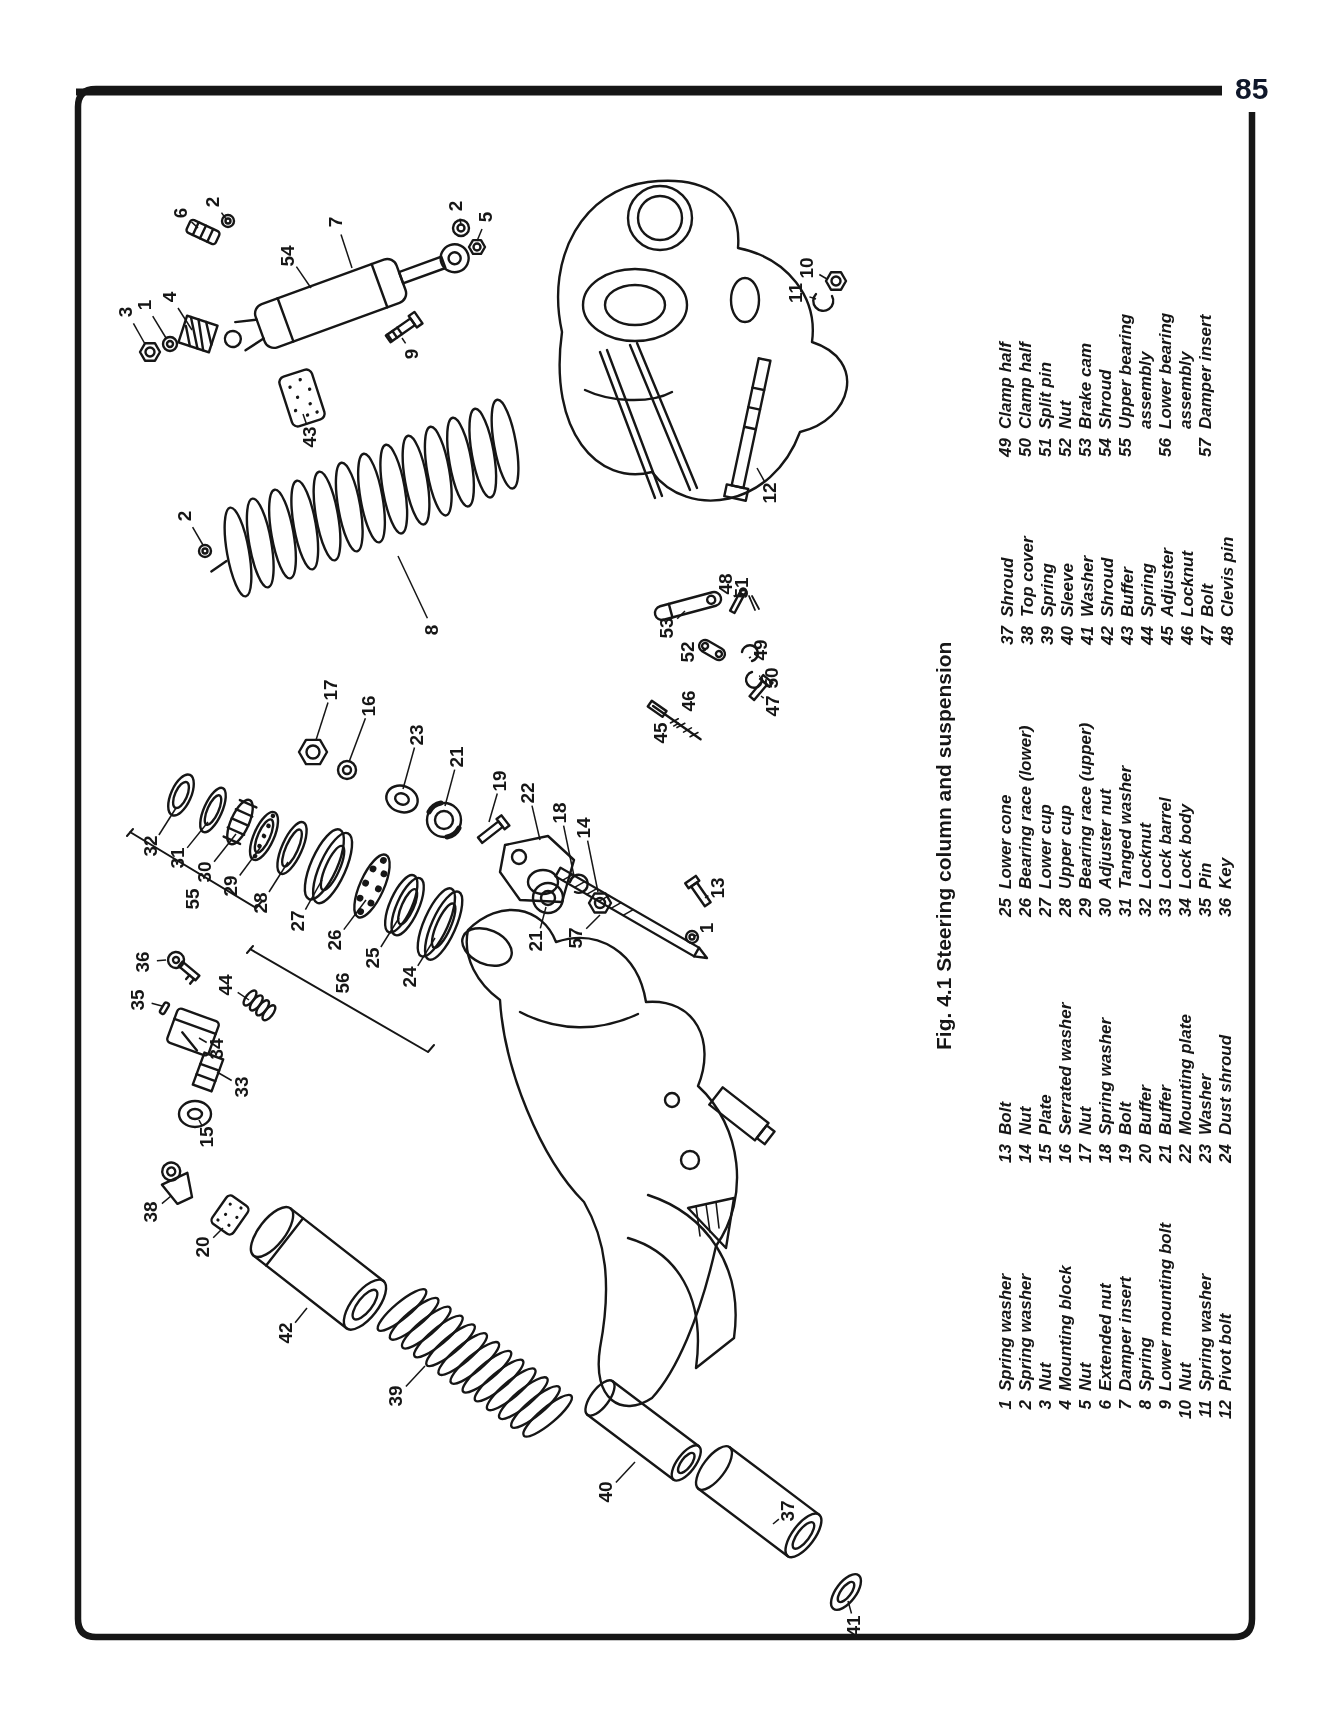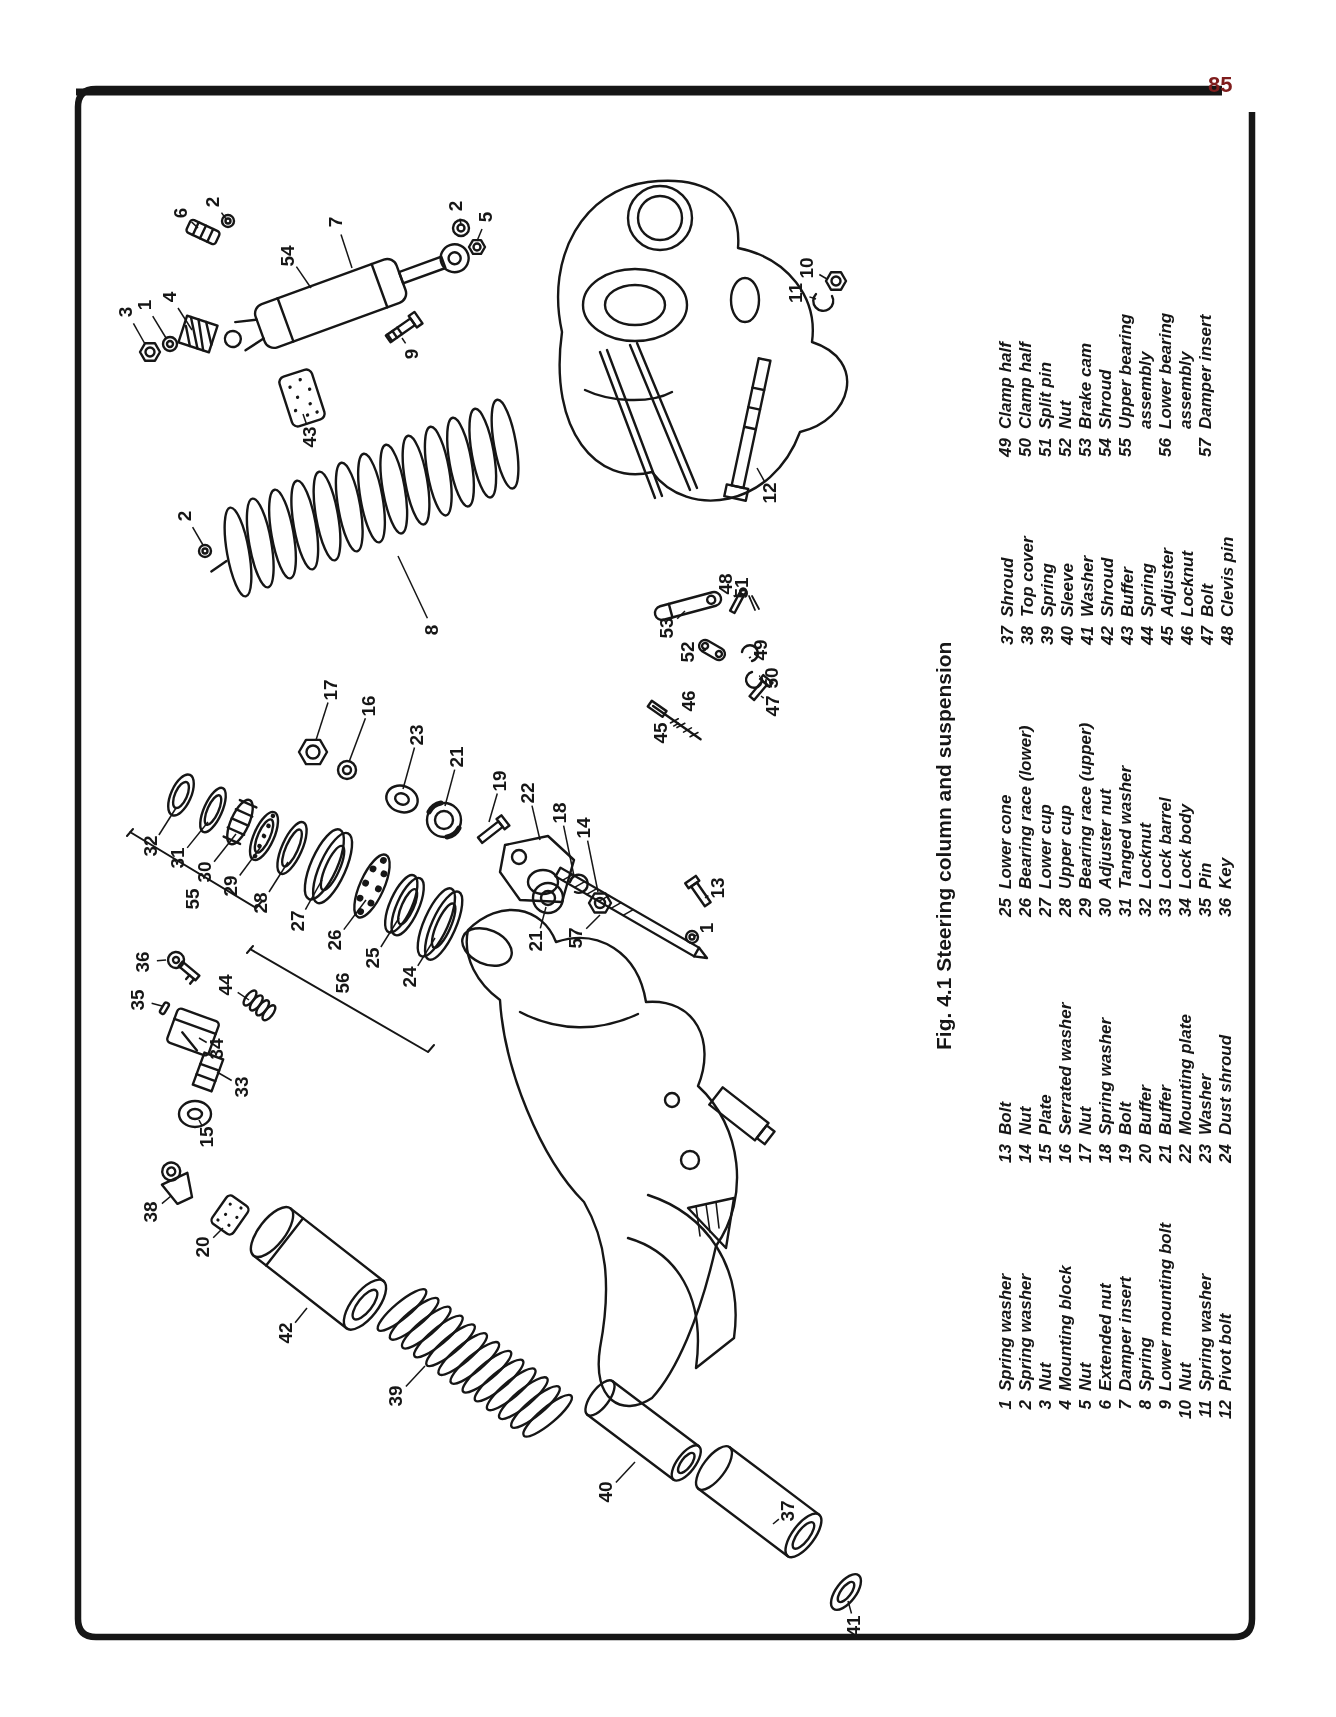--- a/index.html
+++ b/index.html
@@ -2,22 +2,22 @@
 <html><head>
 <meta charset="utf-8">
 <style>
   html,body{margin:0;padding:0;}
   body{
     width:1336px;height:1717px;position:relative;background:#ffffff;
     font-family:"Liberation Sans",sans-serif;color:#161616;overflow:hidden;
   }
   #artwork{position:absolute;left:0;top:0;}
   .page-num{
-    position:absolute;left:1208px;top:72px;width:60px;
-    font-size:22px;font-weight:bold;color:#7f1d1d;
+    position:absolute;left:1235px;top:72px;width:60px;
+    font-size:30px;font-weight:bold;color:#0f172a;
   }
   
   .plist{
     position:absolute;transform:rotate(-90deg);transform-origin:top left;
     font-size:17px;line-height:20px;font-weight:bold;font-style:italic;
     color:#161616;
   }
   .plist .row{display:flex;}
   .plist .num{flex:none;width:24px;text-align:right;padding-right:9px;}
   .plist .lbl{flex:1;}

